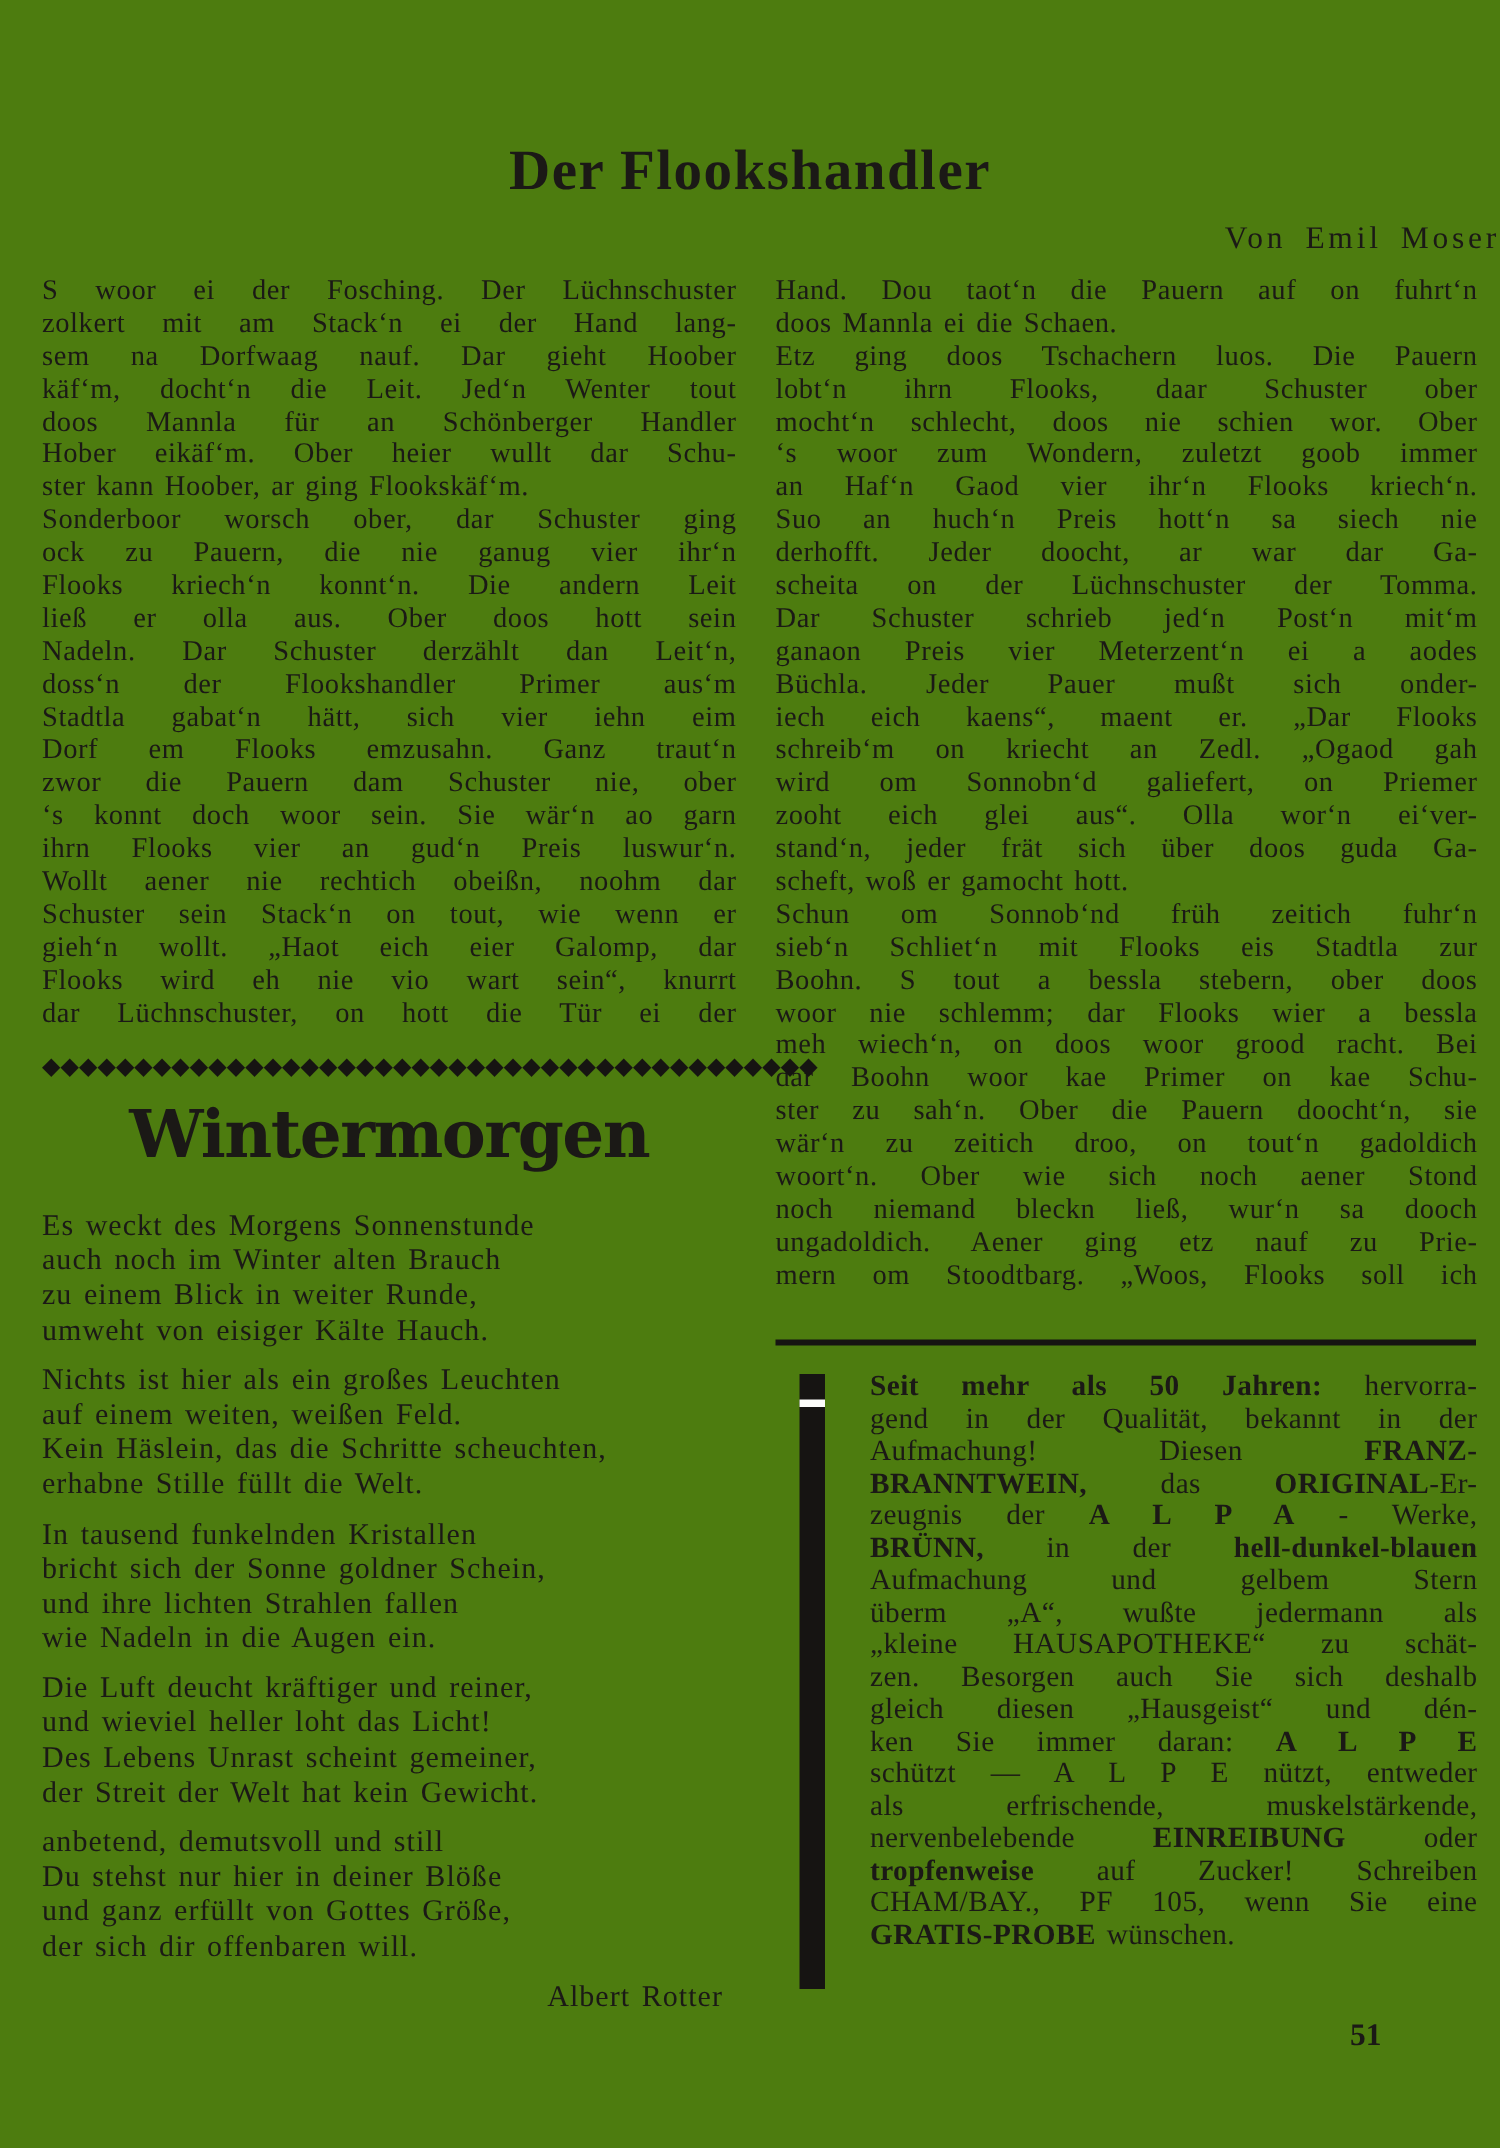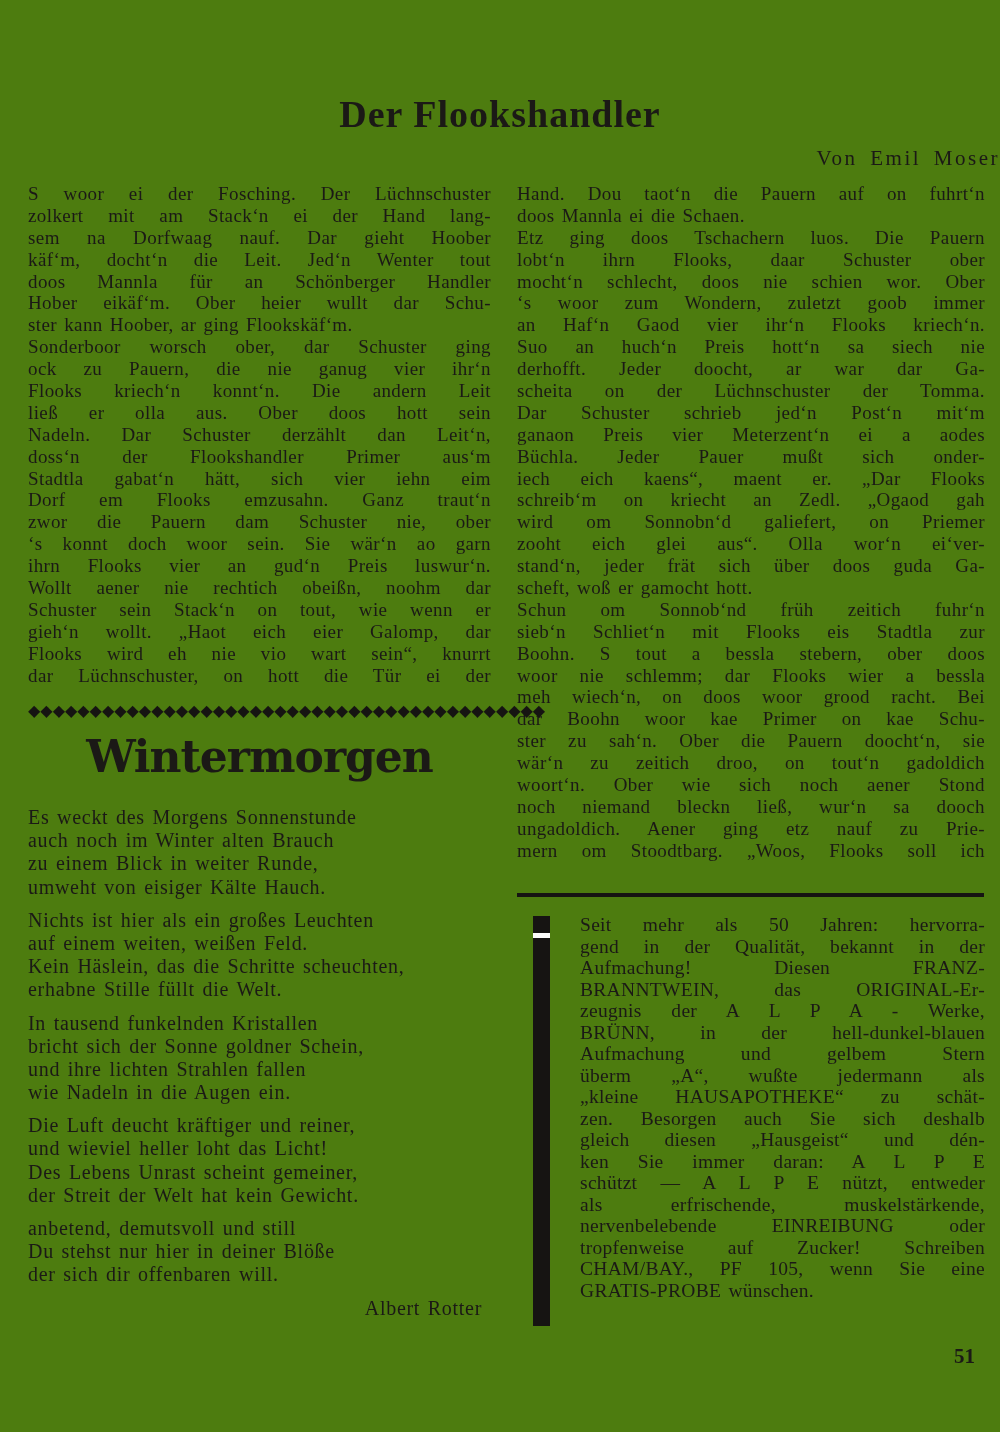--- a/index.html
+++ b/index.html
@@ -41,23 +41,23 @@
   .poem-author{text-align:right;line-height:23.2px;margin-top:1px;padding-right:4px;}
   .ad-rule{position:absolute;left:517px;top:893px;width:467px;height:4px;background:#161412;}
   .ad-bar{position:absolute;left:533px;top:916px;width:17px;height:410px;background:#161412;}
   .ad-bar .notch{position:absolute;left:0;top:17px;width:100%;height:5px;background:#fcfcfa;}
   .ad-text{position:absolute;left:580px;top:914px;width:405px;font-size:19.5px;letter-spacing:0.3px;}
   .adline{
     height:21.5px;line-height:21.5px;
     text-align:justify;text-align-last:justify;
   }
   .adline.short{text-align-last:left;word-spacing:2px;}
-  .adline .b{font-weight:normal;}
+  .adline .b{font-weight:bold;}
   .page-number{
-    position:absolute;left:900px;top:1344px;width:75px;text-align:right;
+    position:absolute;left:900px;top:1344px;width:75px;
     font-size:21px;font-weight:bold;
   }
 </style>
 </head>
 <body>
 
 <div class="page">
 
   <div class="title">Der Flookshandler</div>
   <div class="byline">Von Emil Moser</div>
@@ -190,20 +190,21 @@
         </div>
         <div class="stanza">
           <div class="pline">Die Luft deucht kräftiger und reiner,</div>
           <div class="pline">und wieviel heller loht das Licht!</div>
           <div class="pline">Des Lebens Unrast scheint gemeiner,</div>
           <div class="pline">der Streit der Welt hat kein Gewicht.</div>
         </div>
         <div class="stanza">
           <div class="pline">anbetend, demutsvoll und still</div>
           <div class="pline">Du stehst nur hier in deiner Blöße</div>
+          <div class="pline">und ganz erfüllt von Gottes Größe,</div>
           <div class="pline">der sich dir offenbaren will.</div>
         </div>
       </div>
     <div class="poem-author">Albert Rotter</div>
   </div>
 
   <div class="ad-rule"></div>
   <div class="ad-bar">
       <div class="notch"></div>
     </div>

